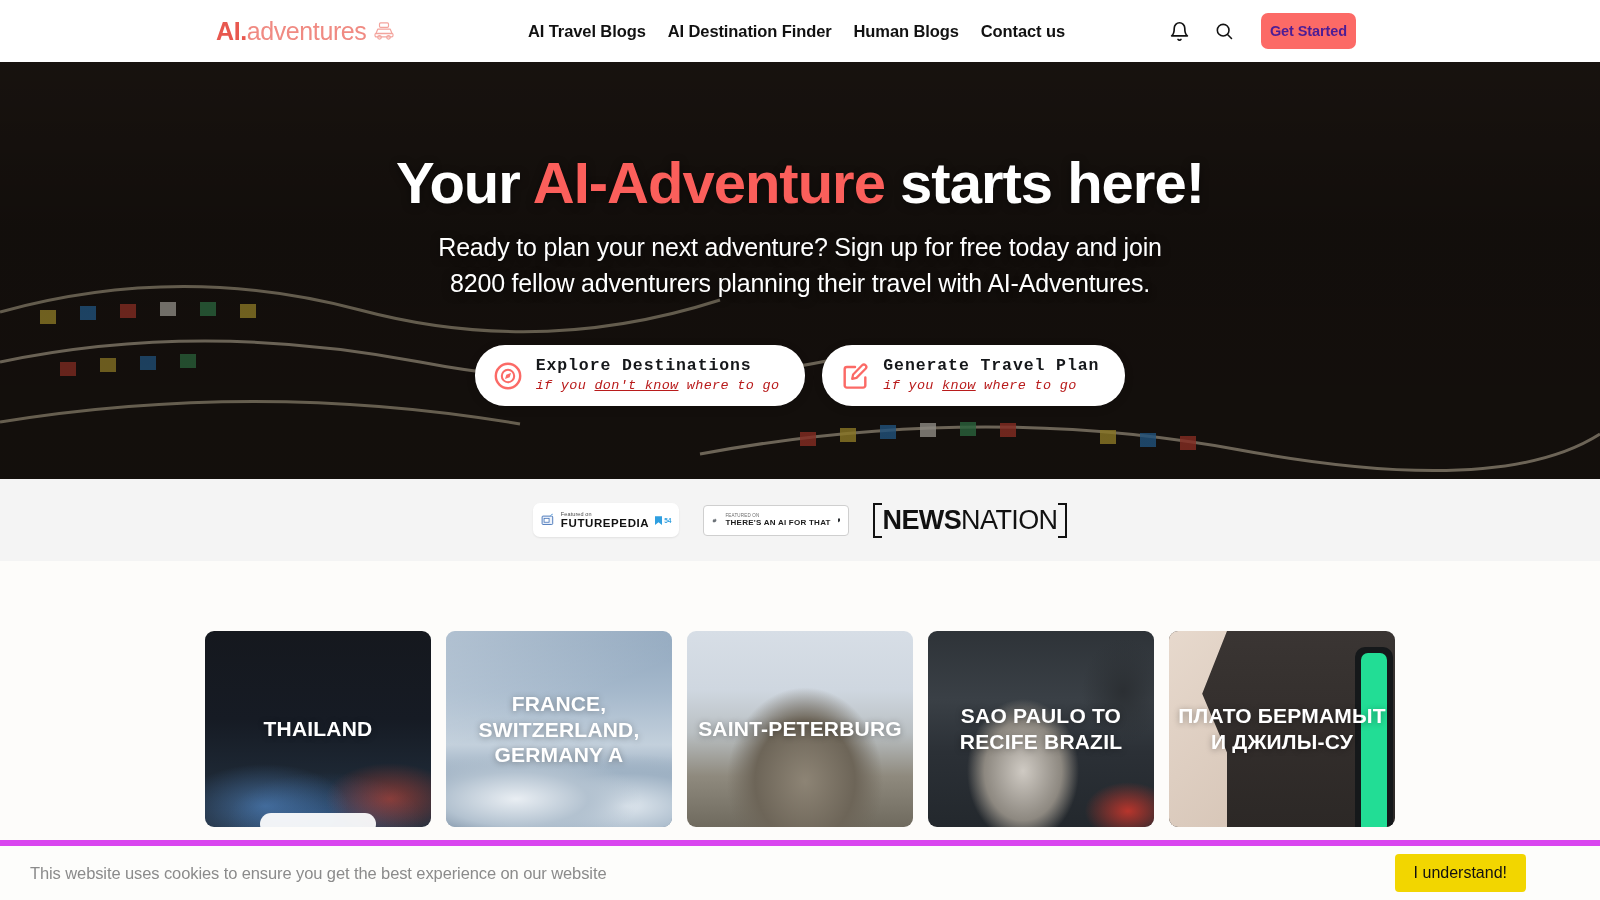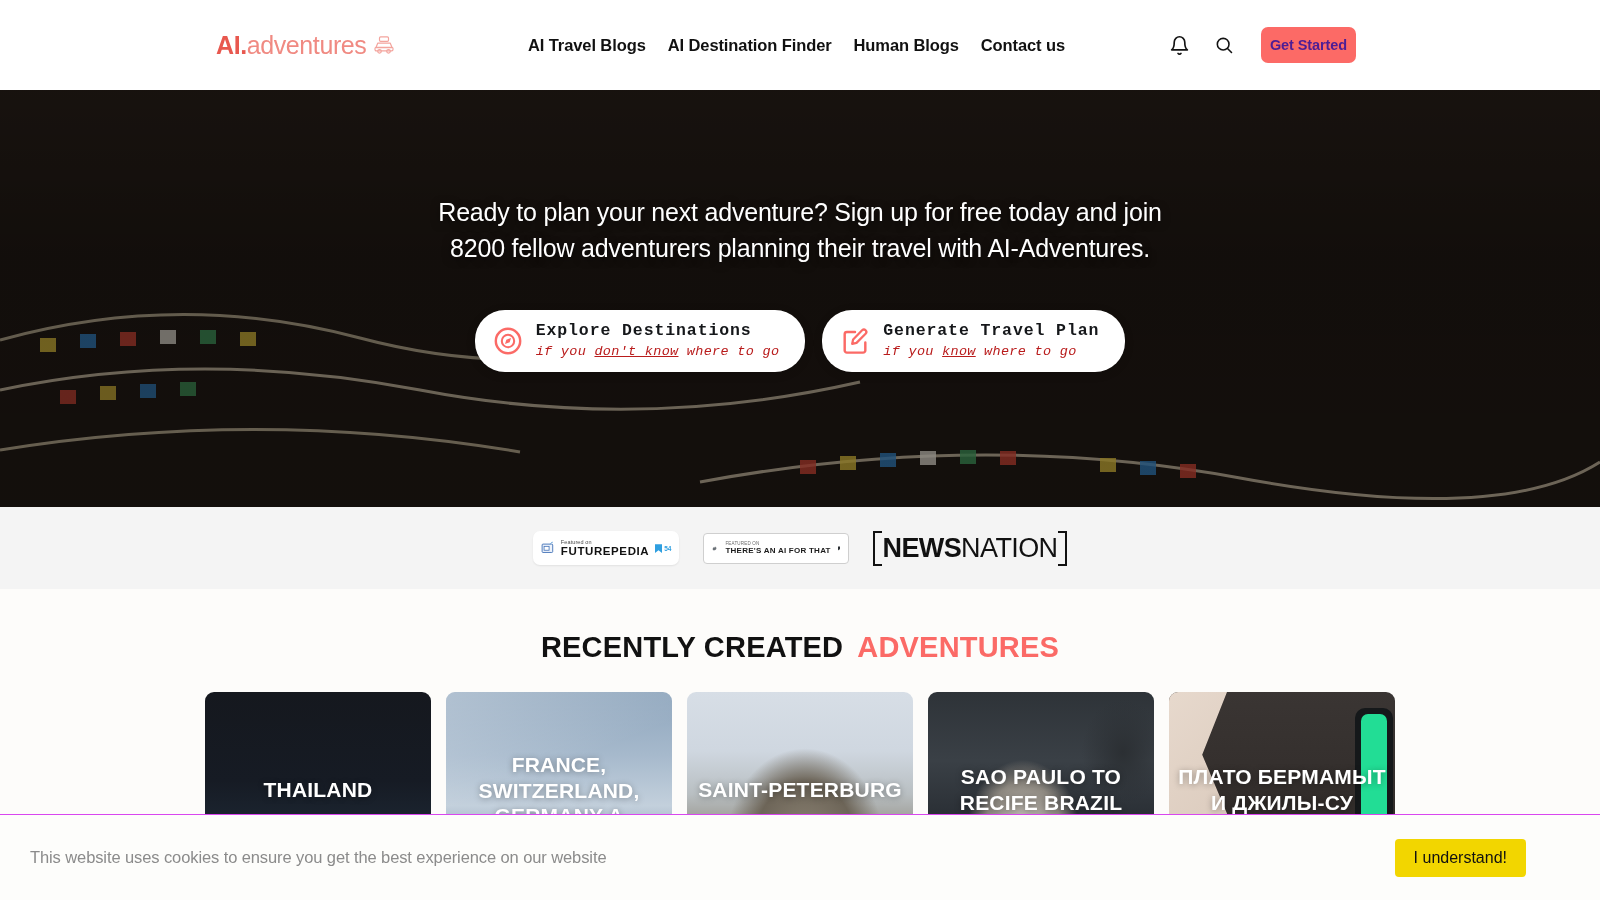--- a/index.html
+++ b/index.html
@@ -6,21 +6,21 @@
   * { box-sizing: border-box; margin: 0; padding: 0; }
   html, body {
     width: 1600px; height: 900px;
     overflow: hidden;
     font-family: "Liberation Sans", sans-serif;
     background: #ffffff;
   }
 
   
   .header {
-    height: 90px;
+    height: 62px;
     background: #ffffff;
     display: flex;
     align-items: center;
     position: relative;
     z-index: 30;
   }
   .logo {
     position: absolute;
     left: 216px;
     display: flex;
@@ -338,23 +338,23 @@
     position:absolute; right: 2px; top: 16px; bottom: -24px; width: 38px;
     background: #15181a;
     border-radius: 10px;
     z-index:1;
   }
 
   
   .cookie {
     position: absolute;
     left: 0; right: 0; bottom: 0;
-    height: 86px;
+    height: 60px;
     background: #fdfdfb;
-    border-top: 1px solid #d946ef;
+    border-top: 6px solid #d946ef;
     display: flex;
     align-items: center;
     z-index: 50;
     margin-top: 8px;
   }
   .cookie-text {
     margin-left: 30px;
     font-size: 16.5px;
     color: #8b8b8b;
     letter-spacing: -0.1px;
@@ -441,20 +441,21 @@
       <rect x="1000" y="361" width="16" height="14" fill="#cf4434" opacity=".8"></rect>
       <rect x="1100" y="368" width="16" height="14" fill="#d9bb3a" opacity=".8"></rect>
       <rect x="1140" y="371" width="16" height="14" fill="#2f7fc4" opacity=".8"></rect>
       <rect x="1180" y="374" width="16" height="14" fill="#cf4434" opacity=".8"></rect>
     </g>
   </svg>
 
   <div class="hero-scrim"></div>
 
   <div class="hero-content">
+    <h1 class="hero-title"><span>Your </span><span class="accent">AI-Adventure</span><span> starts here!</span></h1>
 
     <p class="hero-sub">
       <span>Ready to plan your next adventure? Sign up for free today and join</span><br>
       <span>8200 fellow adventurers planning their travel with AI-Adventures.</span>
     </p>
 
     <div class="hero-ctas">
 
       <div class="cta">
         <span class="cta-icon">
@@ -523,21 +524,20 @@
 
   <div class="badge-newsnation">
     <span class="nn-bracket-l"></span>
     <span class="nn-text"><span class="nn-bold">NEWS</span><span class="nn-light">NATION</span></span>
     <span class="nn-bracket-r"></span>
   </div>
 
 </div>
 
 <div class="recent">
-  <div class="recent-heading"><span class="dark">RECENTLY CREATED</span><span class="accent">ADVENTURES</span></div>
 
   <div class="cards">
 
     <div class="card">
       <div class="bg-thailand"></div>
       <div class="card-title">THAILAND</div>
       <div class="card-pill"></div>
     </div>
 
     <div class="card">

